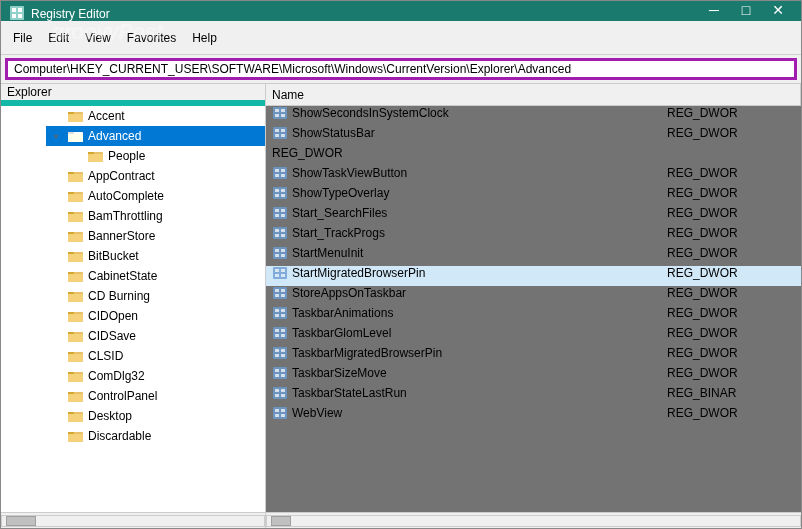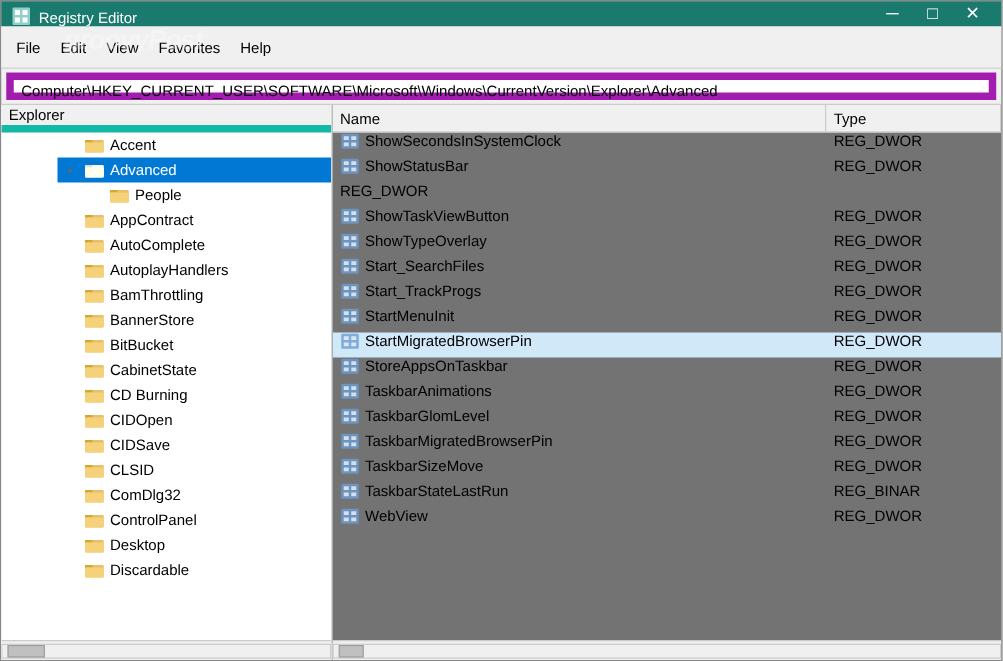--- a/index.html
+++ b/index.html
@@ -77,28 +77,29 @@
     .menu-item {
       padding: 2px 8px;
       cursor: pointer;
       font-size: 12px;
       color: #000;
     }
 
     
     .address-bar {
       background: white;
-      border: 6px solid #a21caf;
+      border: 3px solid #a21caf;
       margin: 3px 4px;
       padding: 2px 6px;
       font-size: 12px;
       color: #000;
       flex-shrink: 0;
       height: 22px;
       display: flex;
+      align-items: center;
     }
 
     
     .main-content {
       display: flex;
       flex: 1;
       overflow: hidden;
       border-top: 1px solid #ccc;
     }
 
@@ -348,29 +349,20 @@
     </svg></span>
             <span class="tree-item-label">AutoComplete</span>
           </div>
           <div class="tree-item" style="padding-left: 8px;">
             <span class="expand-arrow"></span>
             <span class="folder-icon"><svg width="16" height="14" viewBox="0 0 16 14" fill="none">
       <rect x="0" y="3" width="15" height="10" rx="1" fill="#E8C06A"></rect>
       <rect x="0" y="3" width="6" height="2" rx="0" fill="#D4A830"></rect>
       <rect x="0" y="5" width="15" height="8" rx="1" fill="#F5D27A"></rect>
     </svg></span>
-            <span class="tree-item-label">AutoplayHandlers</span>
-          </div>
-          <div class="tree-item" style="padding-left: 8px;">
-            <span class="expand-arrow"></span>
-            <span class="folder-icon"><svg width="16" height="14" viewBox="0 0 16 14" fill="none">
-      <rect x="0" y="3" width="15" height="10" rx="1" fill="#E8C06A"></rect>
-      <rect x="0" y="3" width="6" height="2" rx="0" fill="#D4A830"></rect>
-      <rect x="0" y="5" width="15" height="8" rx="1" fill="#F5D27A"></rect>
-    </svg></span>
             <span class="tree-item-label">BamThrottling</span>
           </div>
           <div class="tree-item" style="padding-left: 8px;">
             <span class="expand-arrow"></span>
             <span class="folder-icon"><svg width="16" height="14" viewBox="0 0 16 14" fill="none">
       <rect x="0" y="3" width="15" height="10" rx="1" fill="#E8C06A"></rect>
       <rect x="0" y="3" width="6" height="2" rx="0" fill="#D4A830"></rect>
       <rect x="0" y="5" width="15" height="8" rx="1" fill="#F5D27A"></rect>
     </svg></span>
             <span class="tree-item-label">BannerStore</span>
@@ -471,23 +463,20 @@
           <div style="width:30px; height:10px; background:#c0c0c0; margin-left:4px; border:1px solid #a0a0a0;"></div>
         </div>
       </div>
     </div>
 
     <div class="right-panel">
       <div class="list-header">
         <div class="list-col-header col-name">
           <span>Name</span>
         </div>
-        <div class="list-col-header col-type">
-          <span>Type</span>
-        </div>
       </div>
       <div class="list-content" id="list-content">
 
       <div class="list-row">
             <div class="list-cell cell-name">
               <span class="reg-icon">
                 <svg width="16" height="14" viewBox="0 0 16 14">
       <rect x="1" y="1" width="14" height="12" rx="1" fill="#6B9BD2" opacity="0.8"></rect>
       <rect x="3" y="3" width="4" height="3" fill="white" opacity="0.7"></rect>
       <rect x="9" y="3" width="4" height="3" fill="white" opacity="0.7"></rect>

